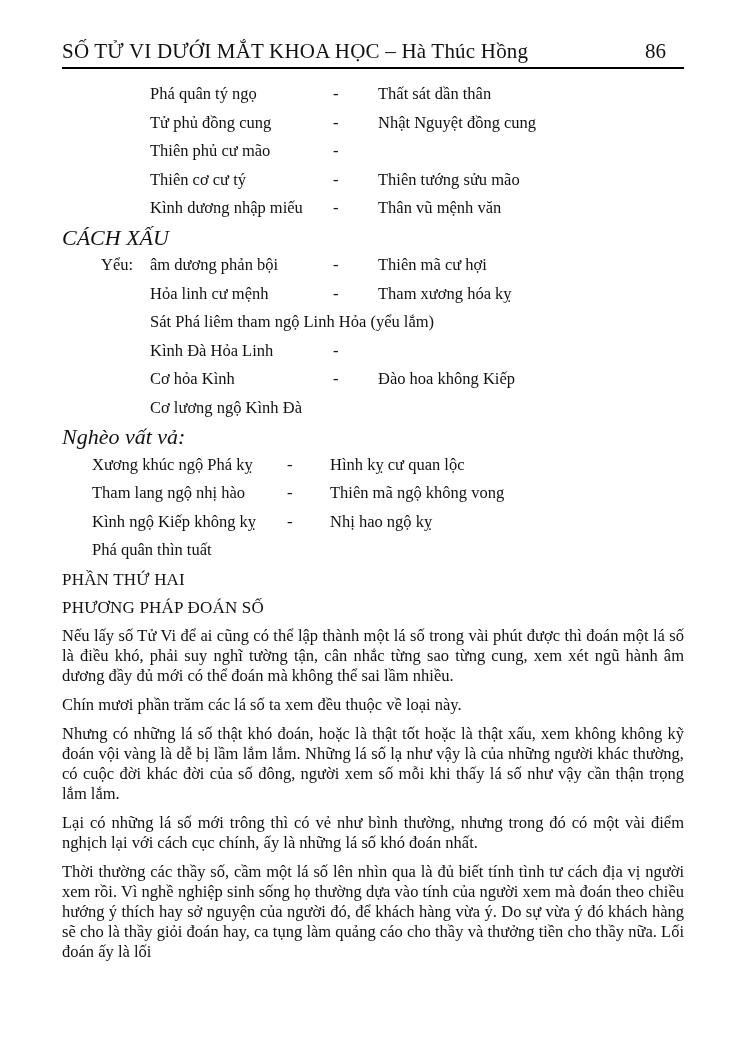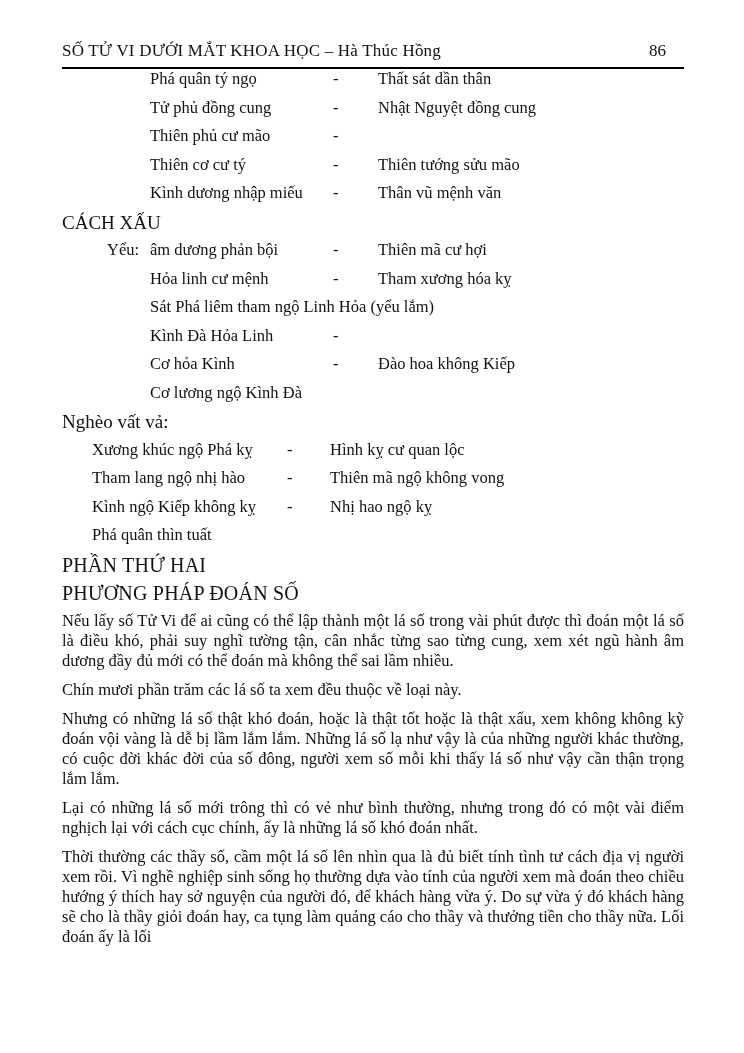--- a/index.html
+++ b/index.html
@@ -19,52 +19,53 @@
     overflow: hidden;
     padding: 0 60px 0 62px;
   }
   
   .header-row {
     display: flex;
     justify-content: space-between;
     align-items: baseline;
     padding-top: 42px;
     line-height: 18px;
-    font-size: 17px;
+    font-size: 21px;
   }
   .header-title { letter-spacing: 0.2px; }
   .header-page { padding-right: 18px; }
   .header-rule {
     border: none;
     border-bottom: 2px solid #000000;
     margin: 7px 0 0 0;
   }
   
-  .list-block { }
+  .list-block { margin-top: 15px; }
   .prow {
     position: relative;
     height: 28.5px;
     line-height: 20px;
   }
-  .prow .c-yeu   { position: absolute; left: 45px;  top: 0; white-space: nowrap; }
+  .prow .c-yeu   { position: absolute; left: 39px;  top: 0; white-space: nowrap; }
   .prow .c-left  { position: absolute; left: 88px;  top: 0; white-space: nowrap; }
   .prow .c-dash  { position: absolute; left: 271px; top: 0; }
   .prow .c-right { position: absolute; left: 316px; top: 0; white-space: nowrap; }
   .prow.narrow .c-left  { left: 30px; }
   .prow.narrow .c-dash  { left: 225px; }
   .prow.narrow .c-right { left: 268px; }
   .inline-heading {
     height: 28.5px;
     line-height: 22px;
-    font-size: 19px;
+    font-style: italic;
+    font-size: 22px;
   }
   .caps-heading {
     height: 28.5px;
     line-height: 22px;
-    font-size: 20px;
+    font-size: 17px;
     letter-spacing: 0.2px;
   }
   
   .para {
     margin: 0 0 9px 0;
     line-height: 20px;
     text-align: justify;
   }
 </style>
 </head>

